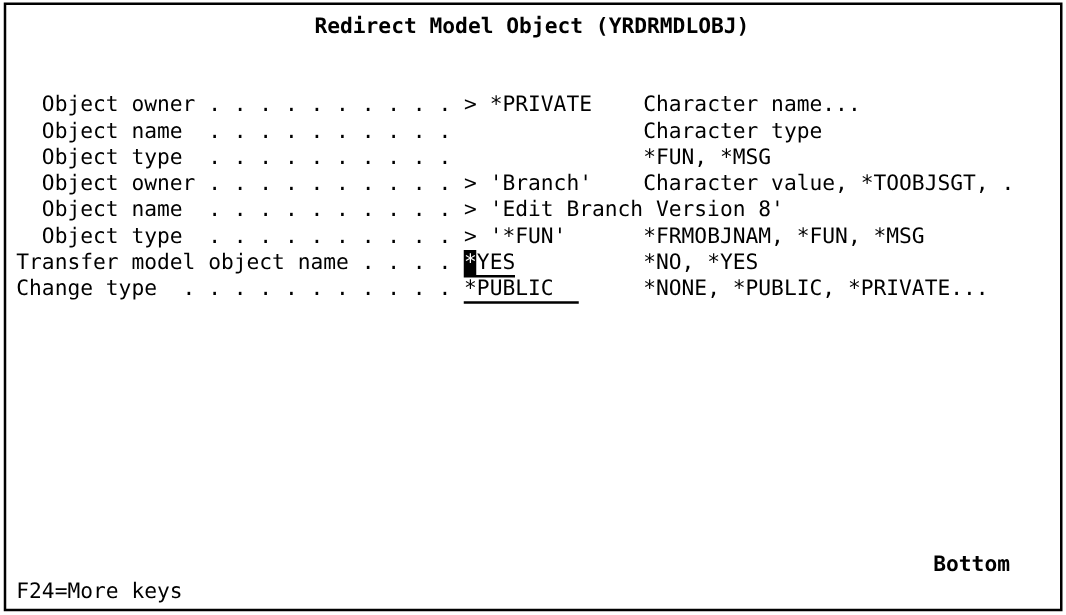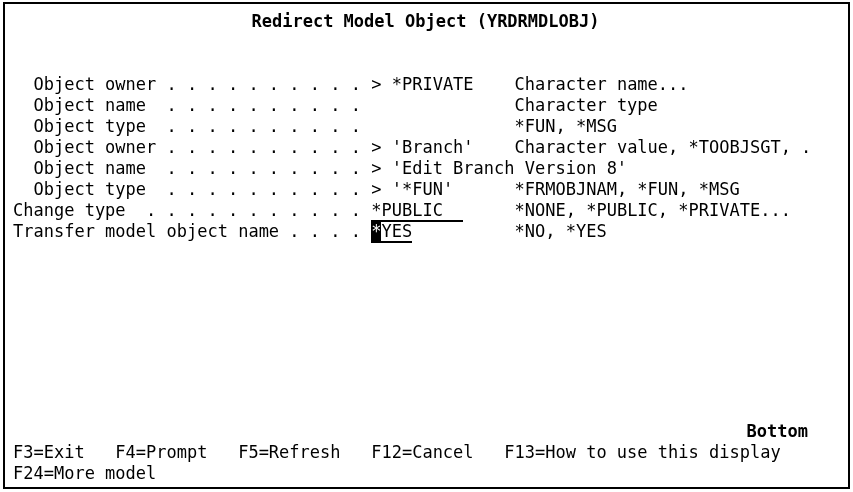--- a/index.html
+++ b/index.html
@@ -49,26 +49,25 @@
 
     <div class="ln"><span>  Object type  . . . . . . . . . .</span><span>               </span><span>*FUN, *MSG</span></div>
 
 
     <div class="ln"><span>  Object owner . . . . . . . . . . &gt; </span><span>'Branch'</span><span>    </span><span>Character value, *TOOBJSGT, .</span></div>
 
     <div class="ln"><span>  Object name  . . . . . . . . . . &gt; </span><span>'Edit Branch Version 8'</span><span></span><span></span></div>
 
     <div class="ln"><span>  Object type  . . . . . . . . . . &gt; </span><span>'*FUN'</span><span>      </span><span>*FRMOBJNAM, *FUN, *MSG</span></div>
 
+    <div class="ln"><span>Transfer model object name . . . . </span><span class="field"><span class="cursor">*</span><span>YES</span></span><span>          </span><span>*NO, *YES</span></div>
+
     <div class="ln"><span>Change type  . . . . . . . . . . . </span><span class="field">*PUBLIC  </span><span>     </span><span>*NONE, *PUBLIC, *PRIVATE...</span></div>
-
-    <div class="ln"><span>Transfer model object name . . . . </span><span class="field"><span class="cursor">*</span><span>YES</span></span><span>          </span><span>*NO, *YES</span></div>
 
     <div class="spacer"></div>
 
     <div class="ln bottom-ln"><span class="bold">Bottom</span></div>
 
-    <div class="ln"><span>F3=Exit   F4=Prompt   F5=Refresh   F12=Cancel   F13=How to use this display</span></div>
 
-    <div class="ln"><span>F24=More model</span></div>
+    <div class="ln"><span>F24=More keys</span></div>
 
   </div>
 </div>
 
 </body></html>

